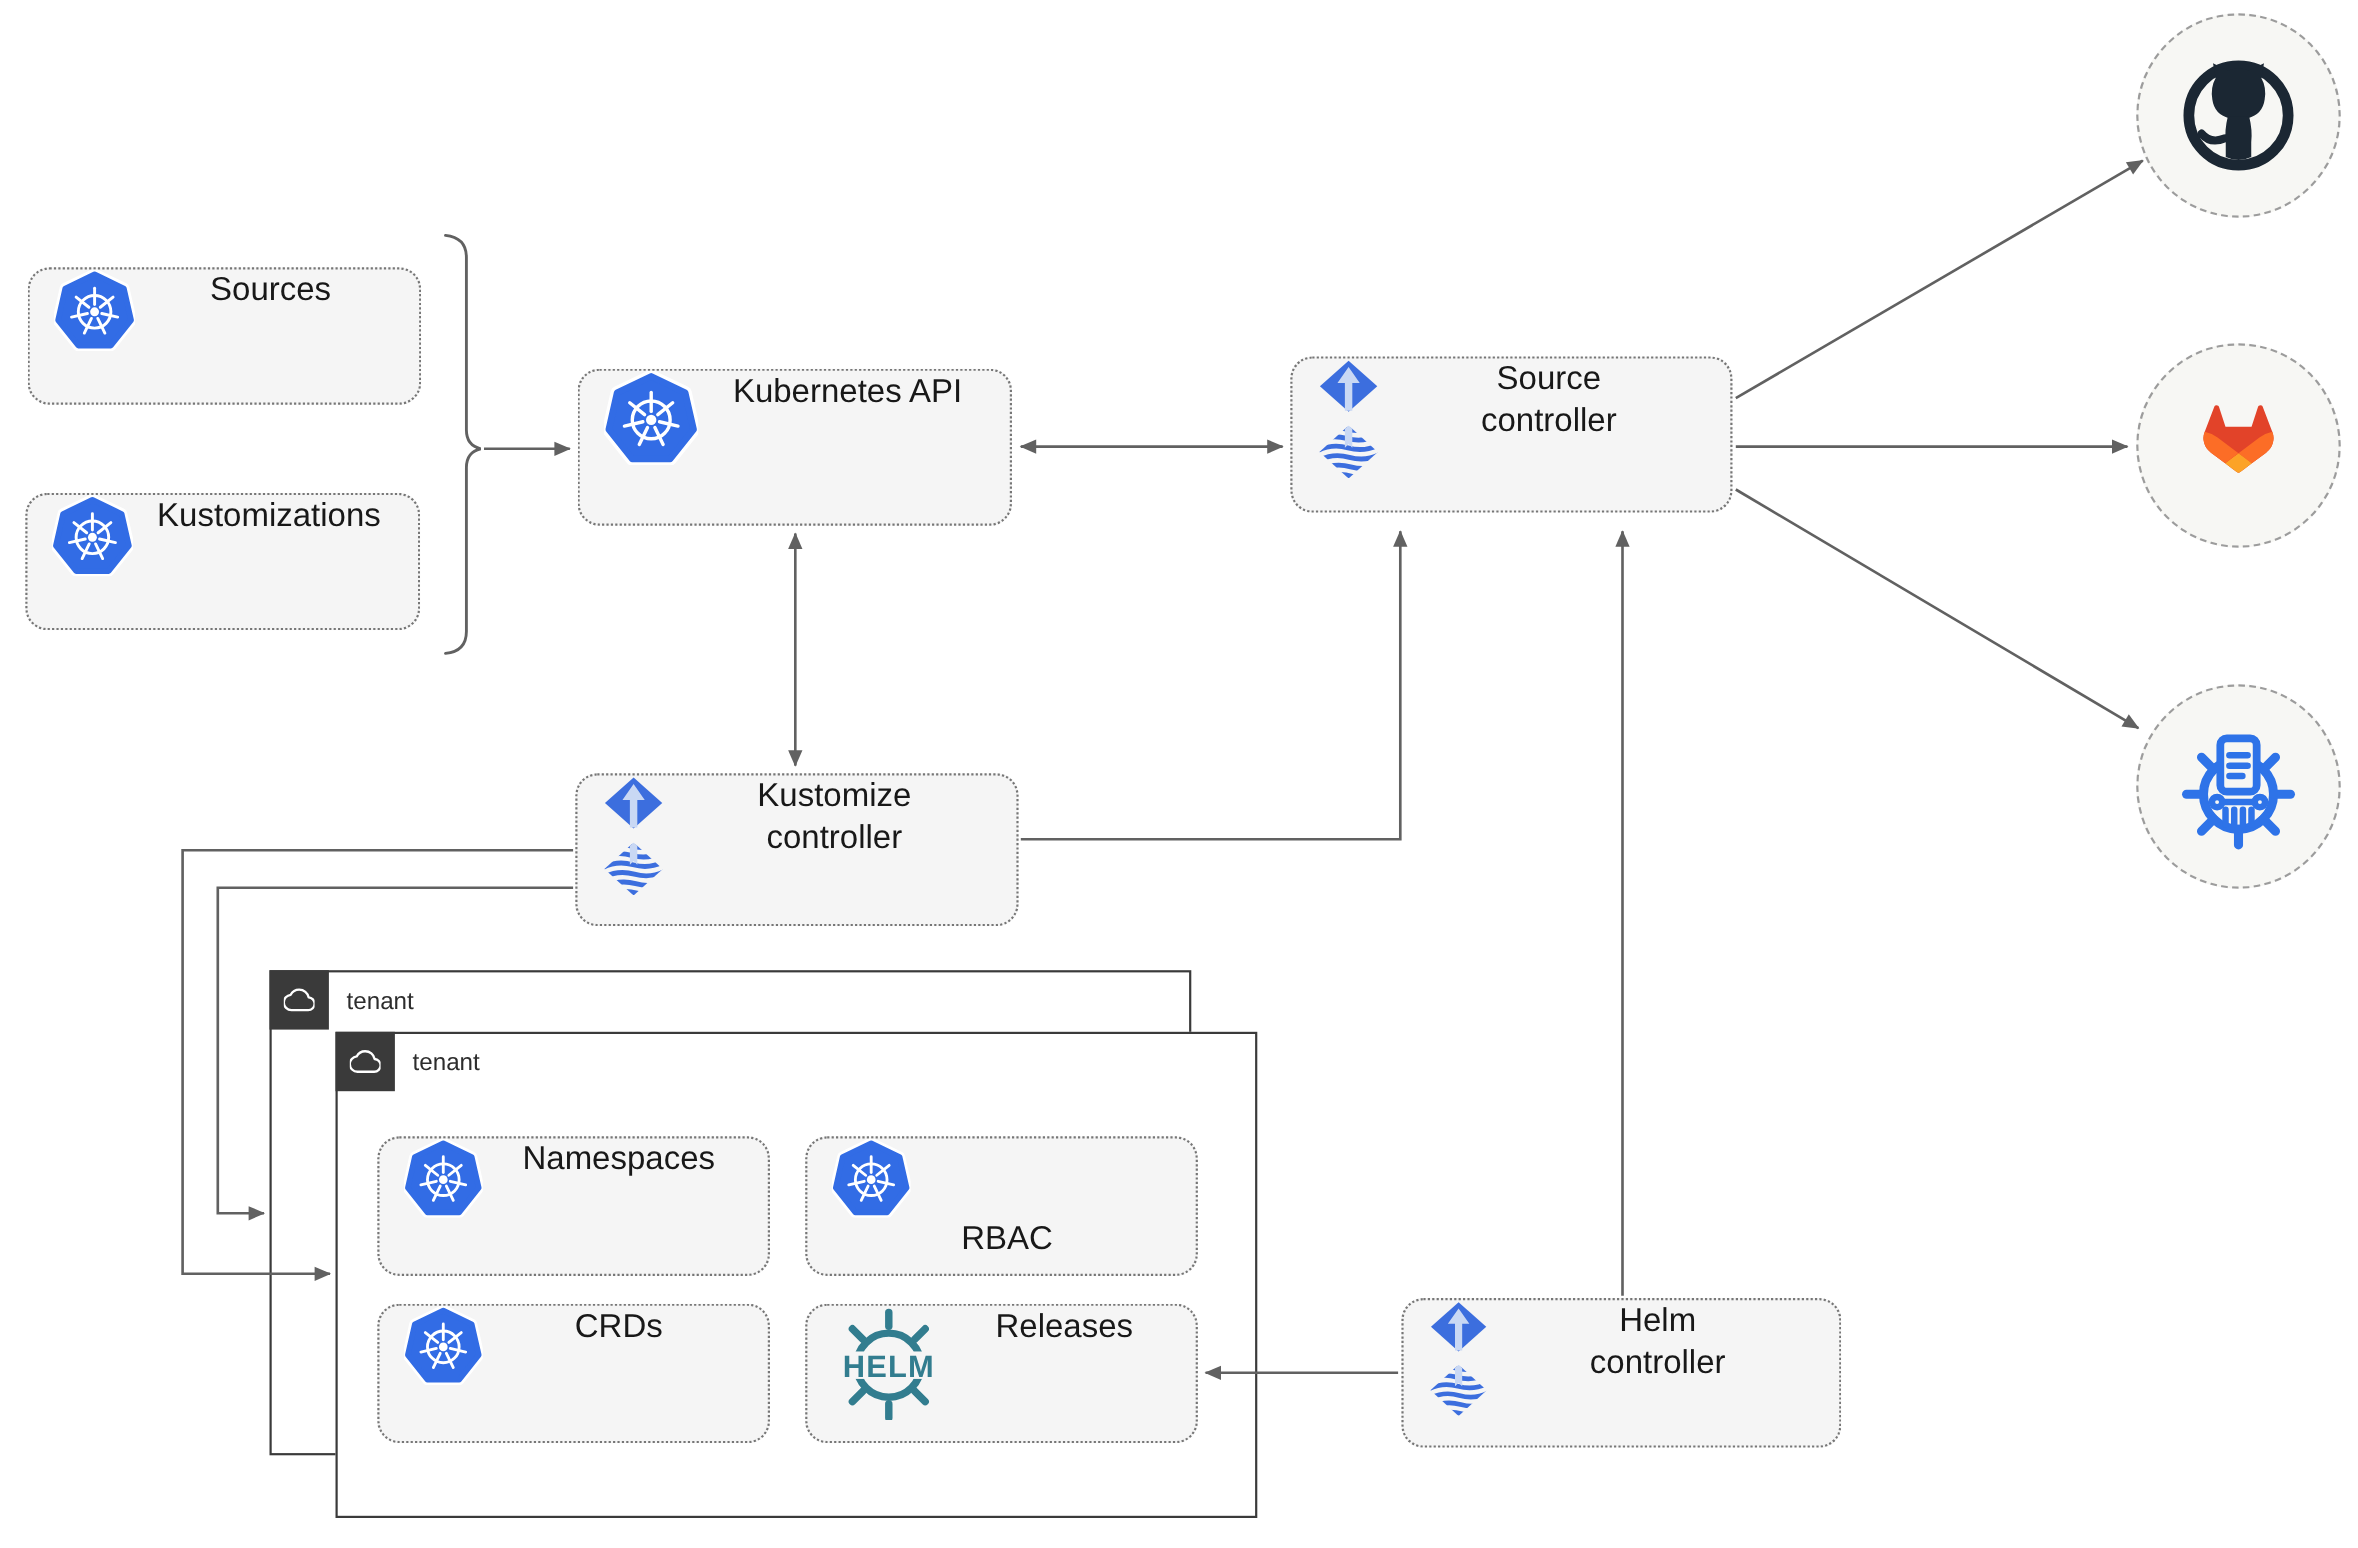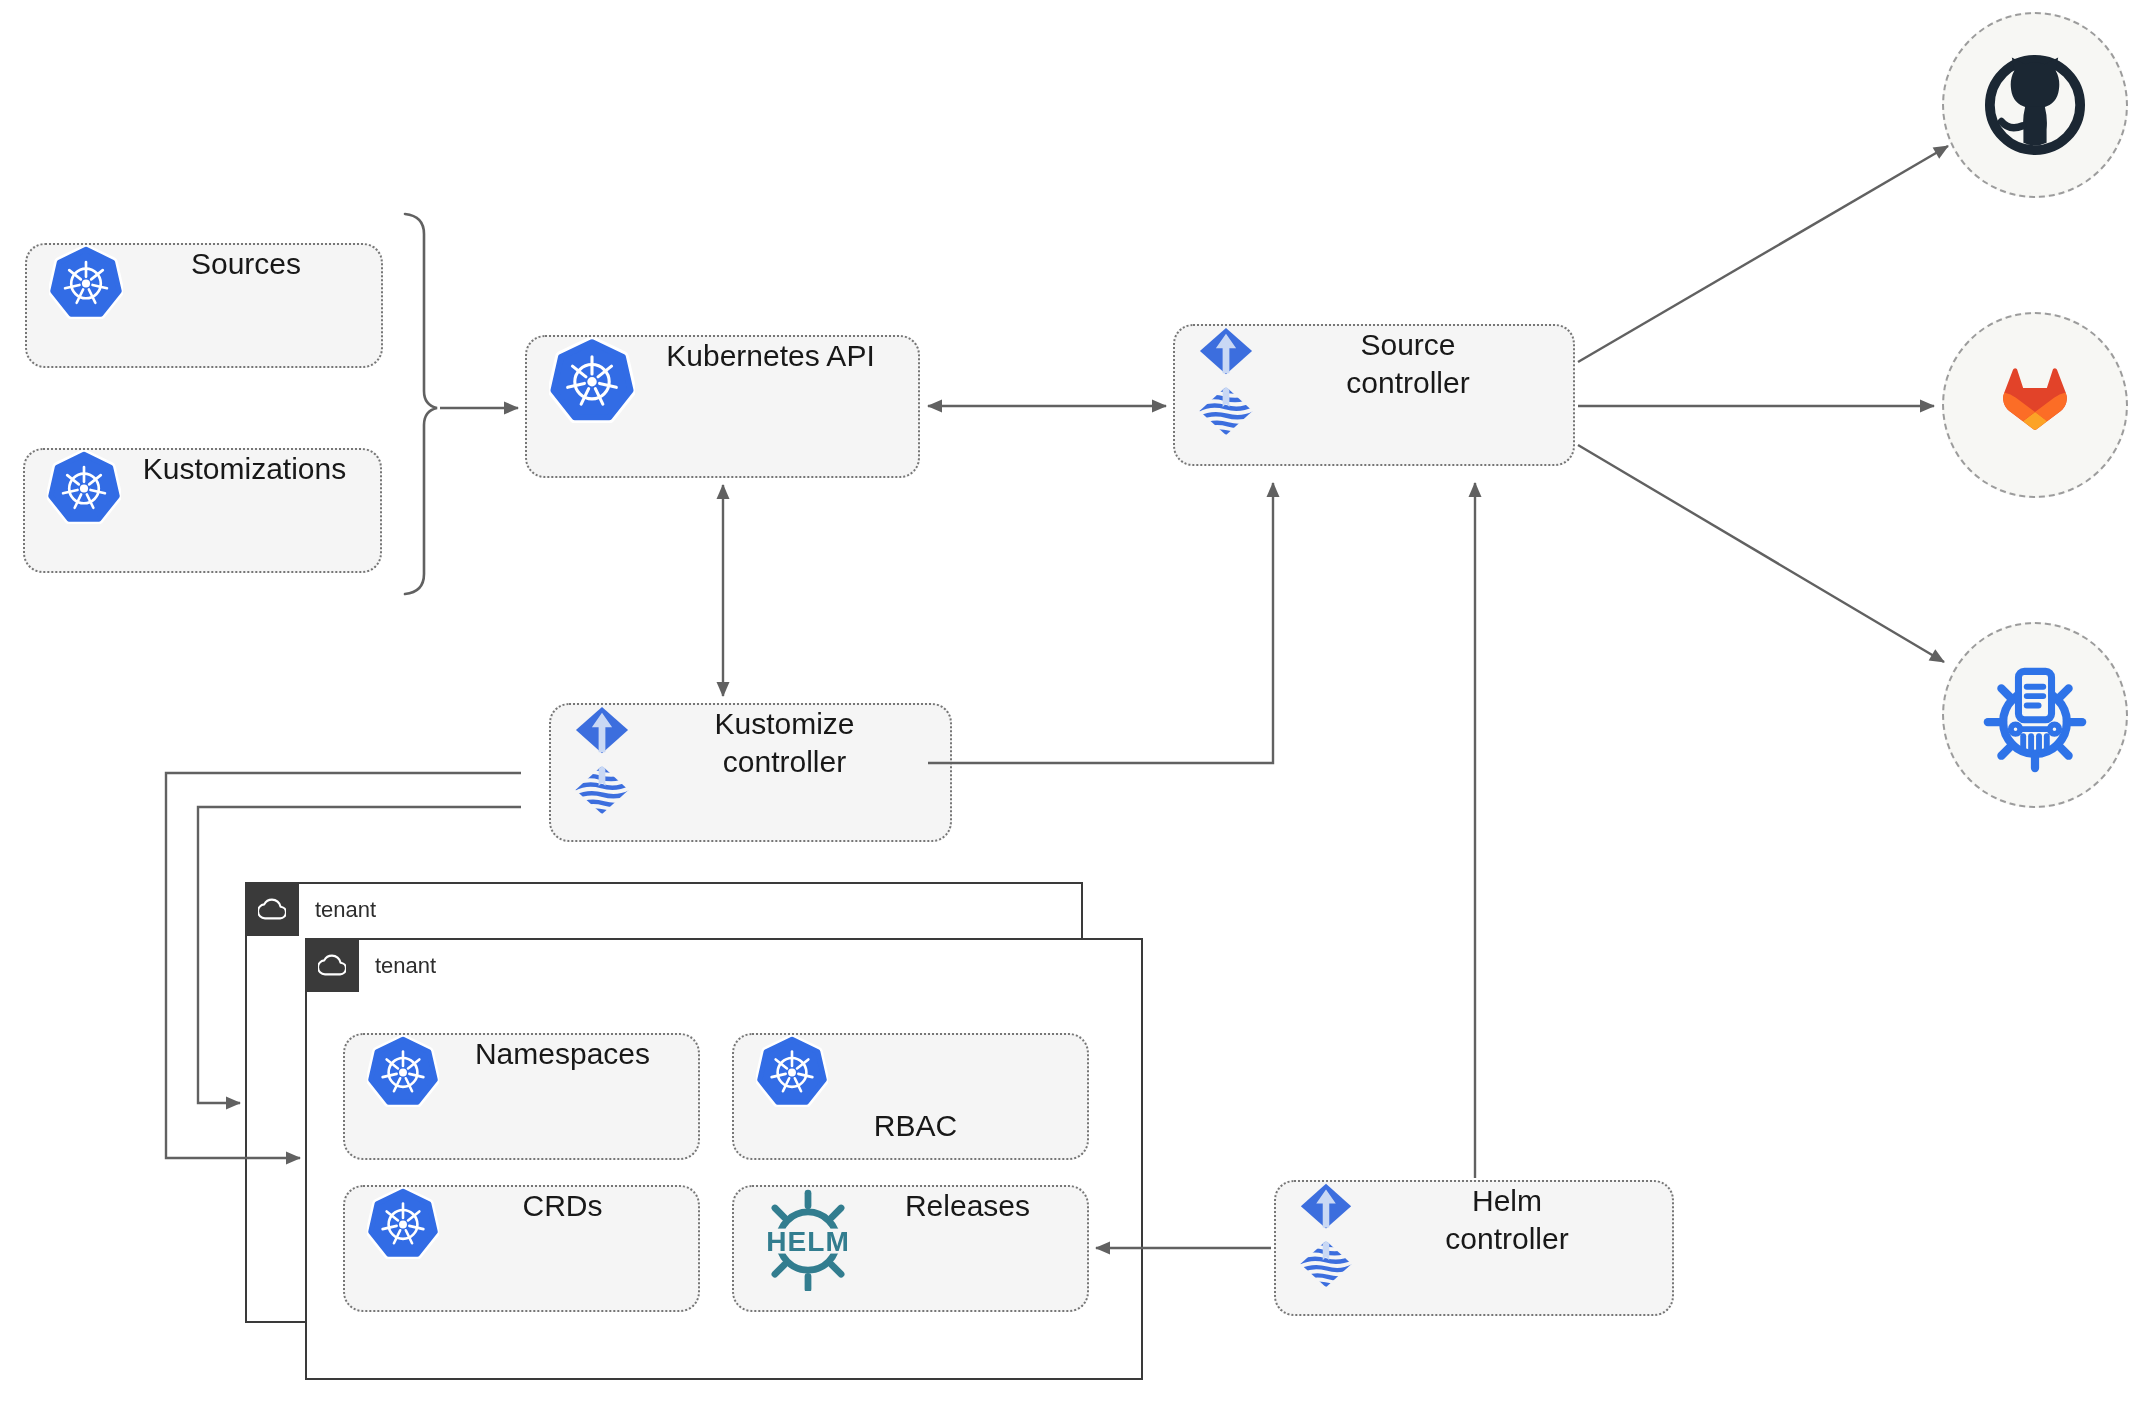--- a/index.html
+++ b/index.html
@@ -147,21 +147,21 @@
       </svg>
     <div class="label">Kustomizations</div>
   </div>
   <div class="node" style="left:1173px;top:324px;width:402px;height:142px;">
     <svg class="icon" width="58" height="112" viewBox="0 0 60 116">
         <use href="#sym-flux"></use>
       </svg>
     <div class="label">Source
 controller</div>
   </div>
-  <div class="node" style="left:549px;top:703px;width:403px;height:139px;">
+  <div class="node" style="left:523px;top:703px;width:403px;height:139px;">
     <svg class="icon" width="58" height="112" viewBox="0 0 60 116">
         <use href="#sym-flux"></use>
       </svg>
     <div class="label">Kustomize
 controller</div>
   </div>
   <div class="node" style="left:1274px;top:1180px;width:400px;height:136px;">
     <svg class="icon" width="56" height="108" viewBox="0 0 60 116">
         <use href="#sym-flux"></use>
       </svg>

